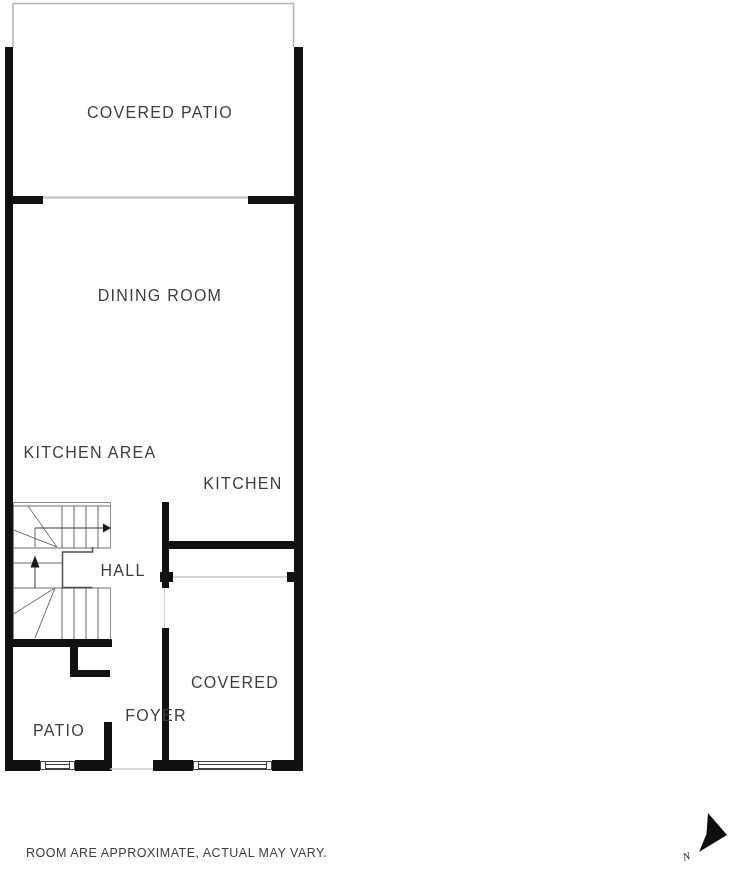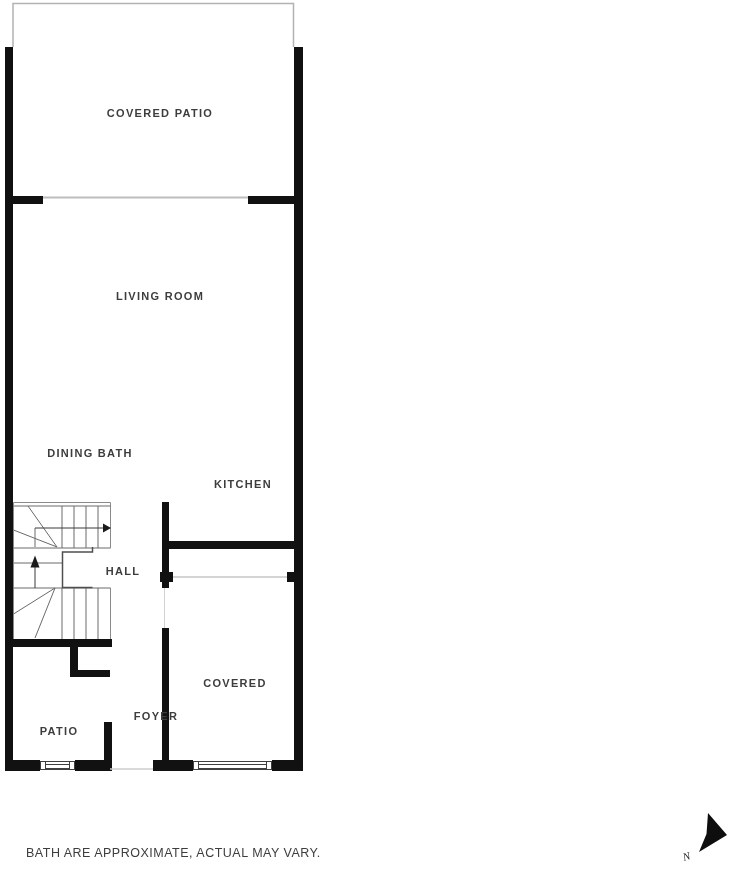--- a/index.html
+++ b/index.html
@@ -40,21 +40,21 @@
   .win-bedroom{left:193px;top:761px;width:79px;height:9px;}
   .window .pane{position:absolute;left:4px;right:4px;top:50%;height:3px;margin-top:-2px;
     border-top:1px solid #3f3f3f;border-bottom:1px solid #3f3f3f;}
   .window .cap-l,.window .cap-r{position:absolute;top:0;bottom:0;width:0;border-left:1px solid #3f3f3f;}
   .window .cap-l{left:4px;} .window .cap-r{right:4px;}
   
   .overlay{position:absolute;left:0;top:0;width:732px;height:872px;}
   
   .label{
     position:absolute;transform:translate(-50%,-50%);
-    color:var(--text);font-size:11px;font-weight:700;letter-spacing:1.3px;
+    color:var(--text);font-size:16px;font-weight:400;letter-spacing:1.3px;
     white-space:nowrap;
   }
   .l-patio{left:160px;top:113px;}
   .l-living{left:160px;top:296px;}
   .l-dining{left:90px;top:453px;}
   .l-kitchen{left:243px;top:484px;}
   .l-hall{left:123px;top:571px;text-align:center;}
   .l-bedroom{left:235px;top:683px;}
   .l-foyer{left:156px;top:716px;}
   .l-bath{left:59px;top:731px;}
@@ -146,22 +146,22 @@
       </g>
     </g>
 
     <g>
       <polygon points="708,813 727,835 699,852 706.5,834" fill="#0e0e0e"></polygon>
       <text x="684" y="861" fill="#1a1a1a" font-size="11" font-style="italic" font-family="Liberation Serif, serif" transform="rotate(-16 684 861)">N</text>
     </g>
   </svg>
 
   <div class="label l-patio">COVERED PATIO</div>
-  <div class="label l-living">LIVING ROOM</div>
-  <div class="label l-dining">DINING BATH</div>
+  <div class="label l-living">DINING ROOM</div>
+  <div class="label l-dining">KITCHEN AREA</div>
   <div class="label l-kitchen">KITCHEN</div>
   <div class="label l-hall">HALL</div>
   <div class="label l-bedroom">COVERED</div>
   <div class="label l-foyer">FOYER</div>
   <div class="label l-bath">PATIO</div>
 
-  <div class="disclaimer">BATH ARE APPROXIMATE, ACTUAL MAY VARY.</div>
+  <div class="disclaimer">ROOM ARE APPROXIMATE, ACTUAL MAY VARY.</div>
 </div>
 
 </body></html>

